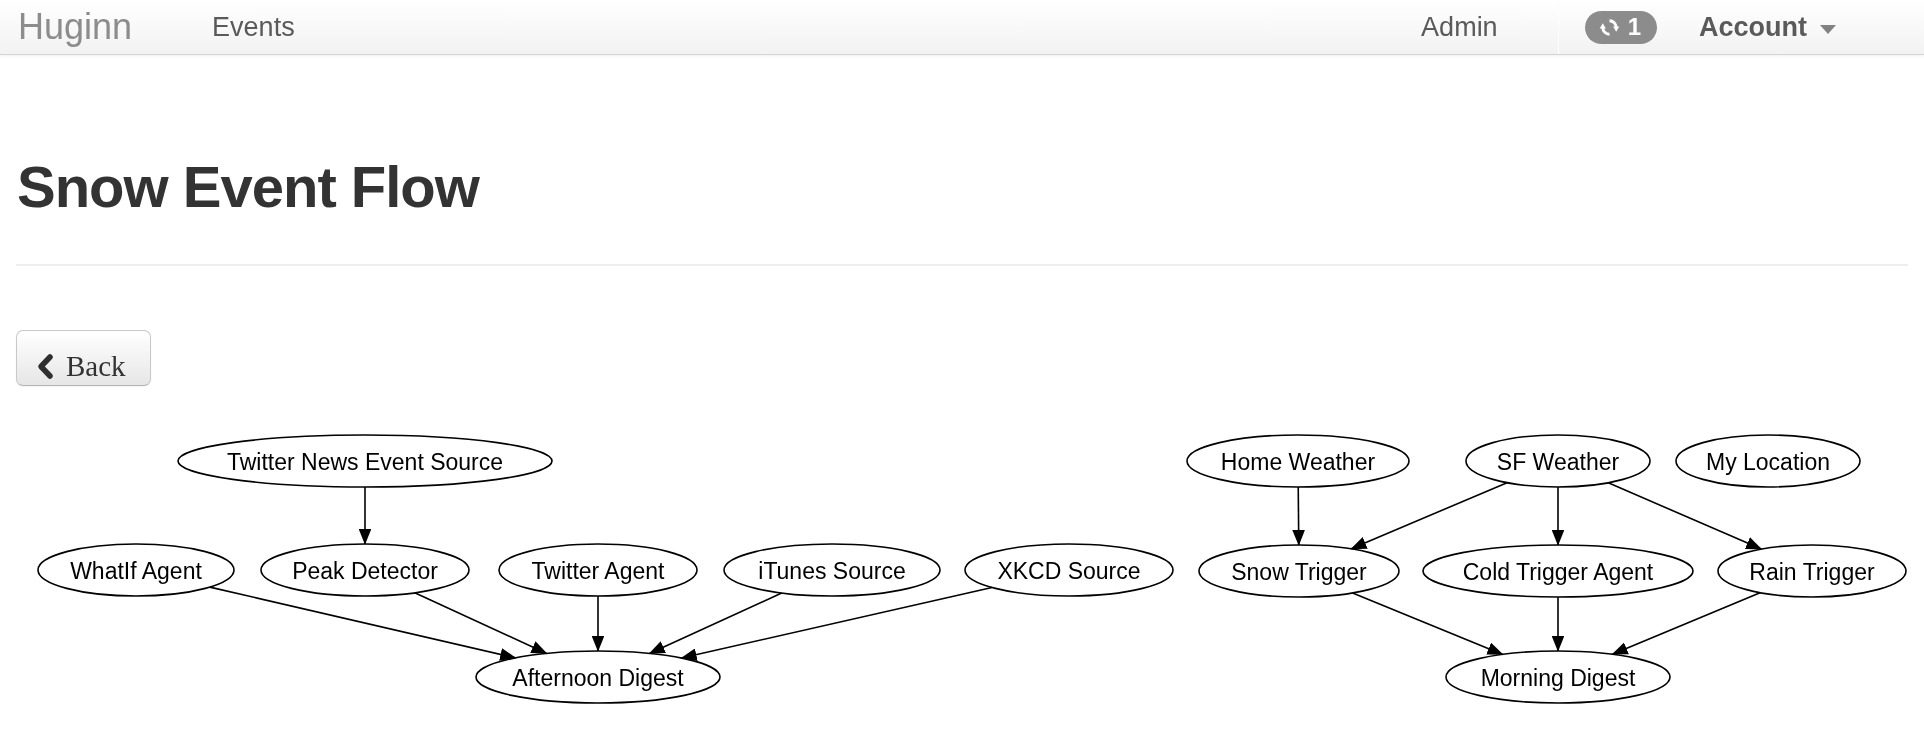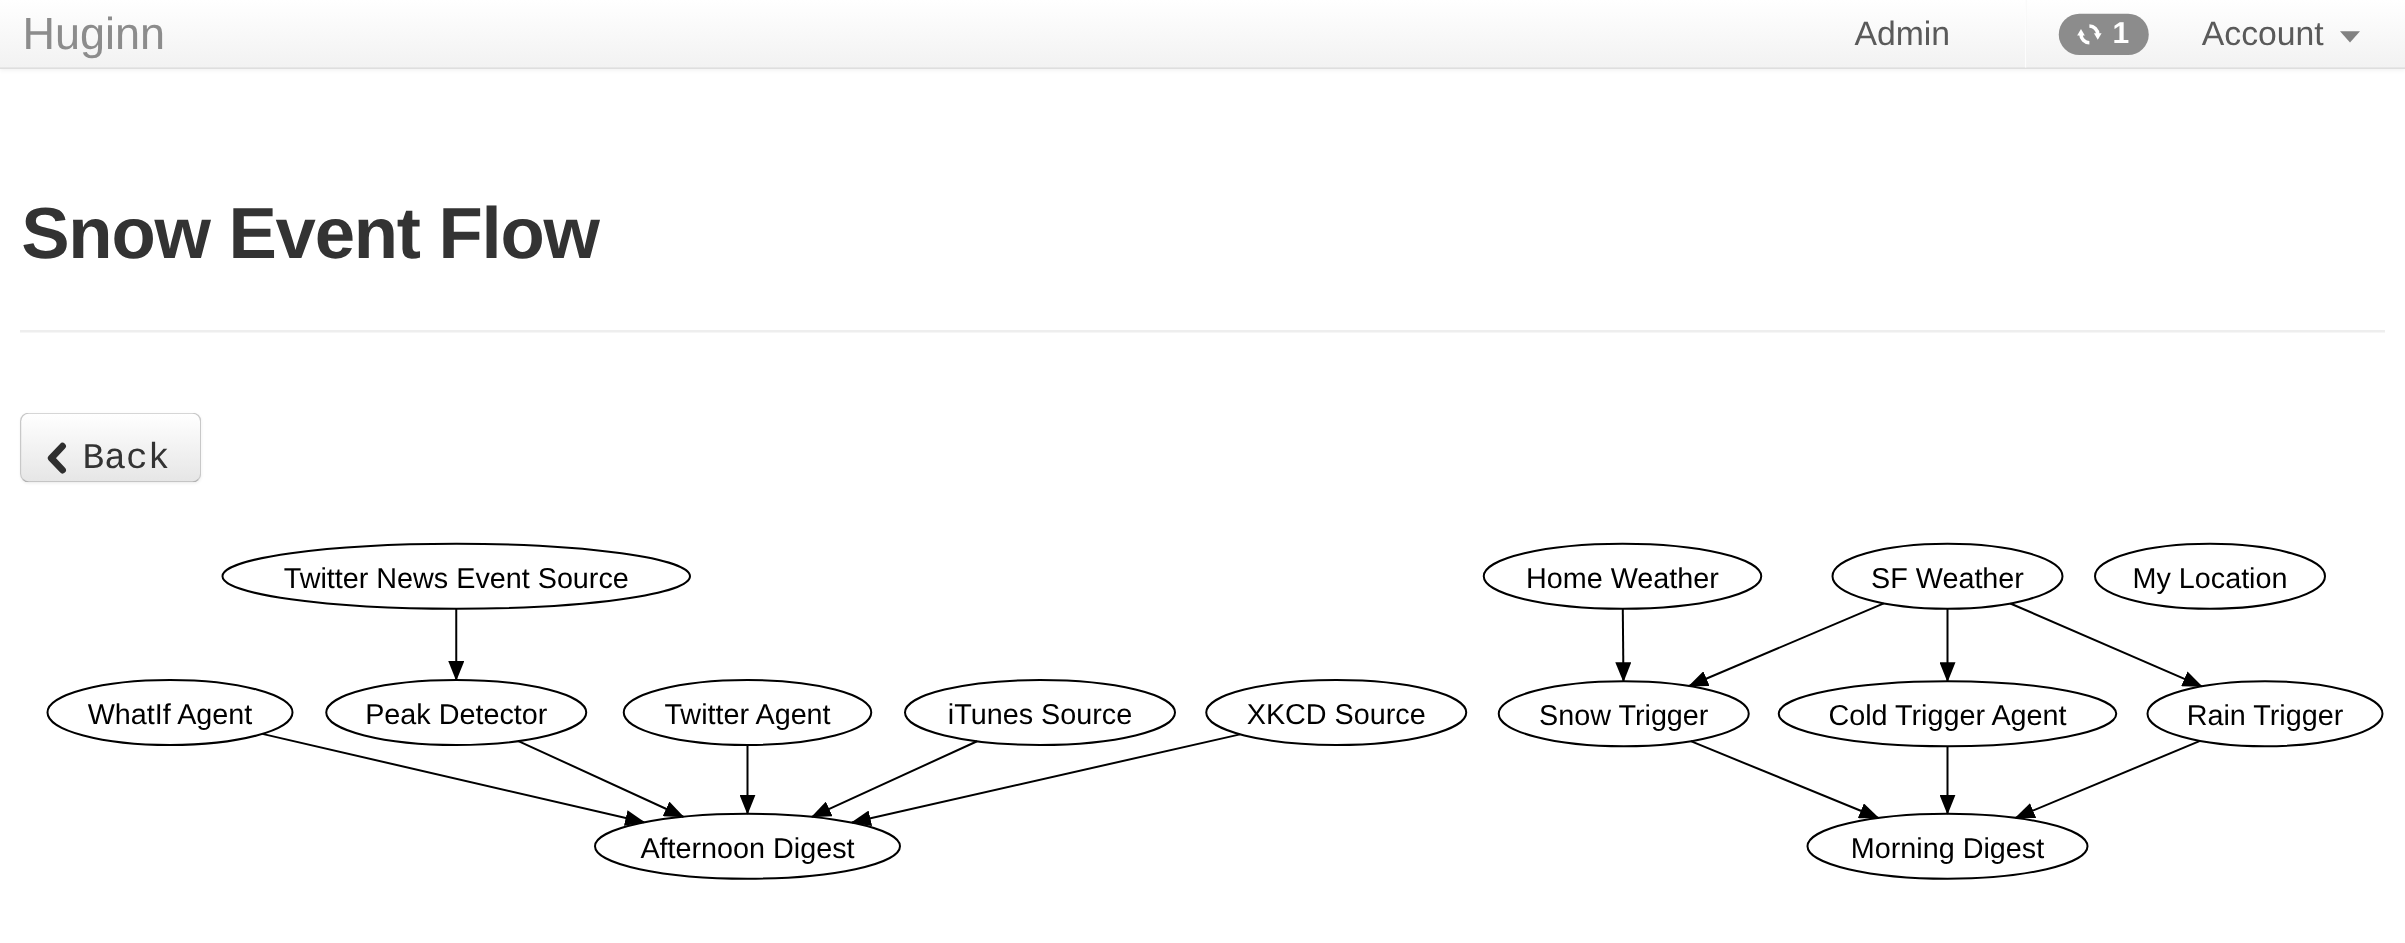--- a/index.html
+++ b/index.html
@@ -17,65 +17,66 @@
   }
   .brand {
     font-size:36px; color:#8c8c8c; text-decoration:none;
     padding:0 20px 0 18px; font-weight:400; cursor:pointer;
   }
   .nav-left { display:flex; align-items:center; height:100%; margin-left:30px; }
   .nav-link {
     font-size:27px; color:#5a5a5a; text-decoration:none; cursor:pointer;
     padding:0 30px; height:100%; display:flex; align-items:center;
   }
-  .nav-right { margin-left:auto; display:flex; align-items:center; height:100%; padding-right:36px; }
+  .nav-right { margin-left:auto; display:flex; align-items:center; height:100%; padding-right:88px; }
   .divider-vertical { width:1px; height:100%; background:#e6e6e6; border-right:1px solid #fdfdfd; margin:0 26px 0 30px; }
   .event-badge {
     display:flex; align-items:center; gap:7px;
     background:#8c8c8c; color:#fff; border-radius:17px;
     height:33px; padding:0 16px 0 13px; cursor:pointer;
     font-weight:bold; font-size:24px;
   }
   .account {
     display:flex; align-items:center; margin-left:42px; cursor:pointer;
-    font-size:27px; color:#5a5a5a; text-decoration:none;
+    font-size:27px; color:#5a5a5a; text-decoration:none;font-weight:bold;
   }
   .caret {
     width:0; height:0; margin-left:13px; margin-top:4px;
     border-left:8px solid transparent; border-right:8px solid transparent;
     border-top:9px solid #5a5a5a; opacity:.75;
   }
 
   
   .page-title {
     position:absolute; top:158px; left:17px;
     font-size:58px; font-weight:bold; color:#333; letter-spacing:-1px; line-height:1;
   }
   .rule { position:absolute; top:264px; left:16px; width:1892px; height:0;
           border-top:2px solid #eeeeee; }
   .btn-back {
     position:absolute; top:330px; left:16px;
     display:flex; align-items:center; gap:12px;
     height:56px; padding:16px 24px 0 20px;
-    font-family:Liberation Mono, monospace; font-size:29px; color:#333;
+    font-family:Liberation Serif, serif; font-size:29px; color:#333;
     background:linear-gradient(#ffffff,#e6e6e6);
     border:1px solid #c8c8c8; border-bottom-color:#b3b3b3; border-radius:7px;
     box-shadow:inset 0 1px 0 rgba(255,255,255,.2), 0 1px 2px rgba(0,0,0,.05);
     cursor:pointer;
   }
   .graph-wrap { position:absolute; top:420px; left:16px; width:1656px; height:334px; }
   .graph-wrap svg { display:block; }
   .graph-wrap text { font-family:"Liberation Sans","DejaVu Sans",sans-serif; }
 </style>
 </head>
 <body>
 
 <nav class="navbar">
   <a class="brand">Huginn</a>
   <div class="nav-left">
+    <a class="nav-link">Events</a>
   </div>
   <div class="nav-right">
     <a class="nav-link">Admin</a>
     <div class="divider-vertical"></div>
     <a class="event-badge">
       <span style="display:flex;">
         <svg width="23" height="23" viewBox="0 0 24 24">
           <path d="M 12 5 A 7 7 0 0 1 19 12" fill="none" stroke="#fff" stroke-width="3"></path>
           <path d="M 12 19 A 7 7 0 0 1 5 12" fill="none" stroke="#fff" stroke-width="3"></path>
           <polygon points="15.8,11 22.2,11 19,16.5" fill="#fff"></polygon>

